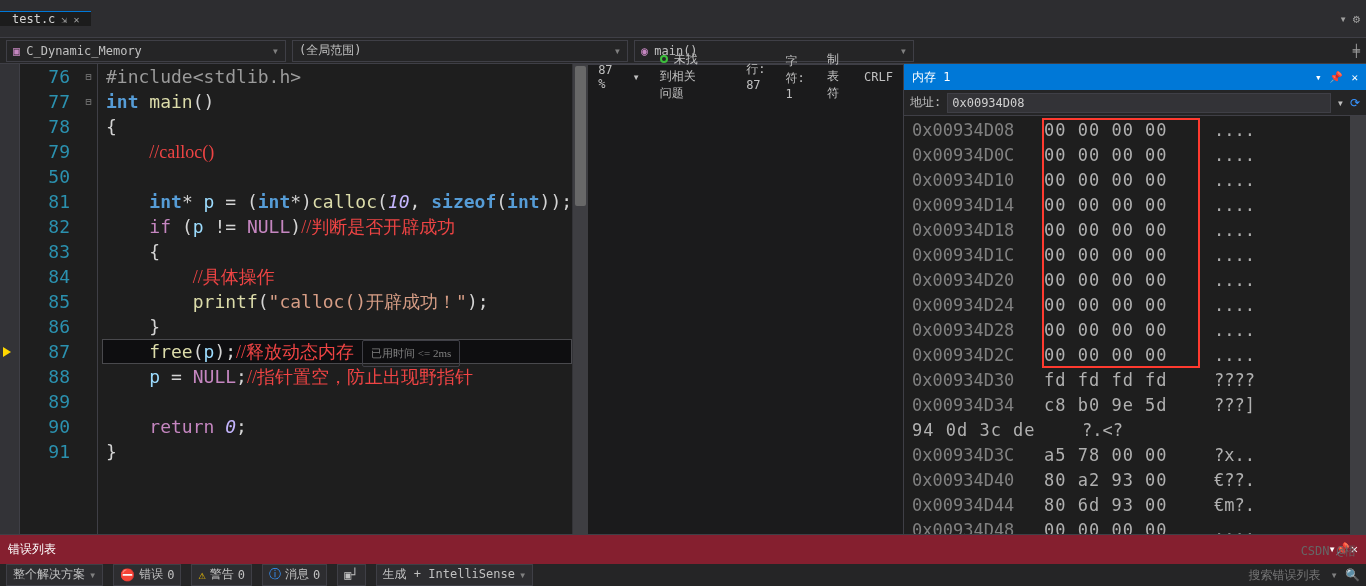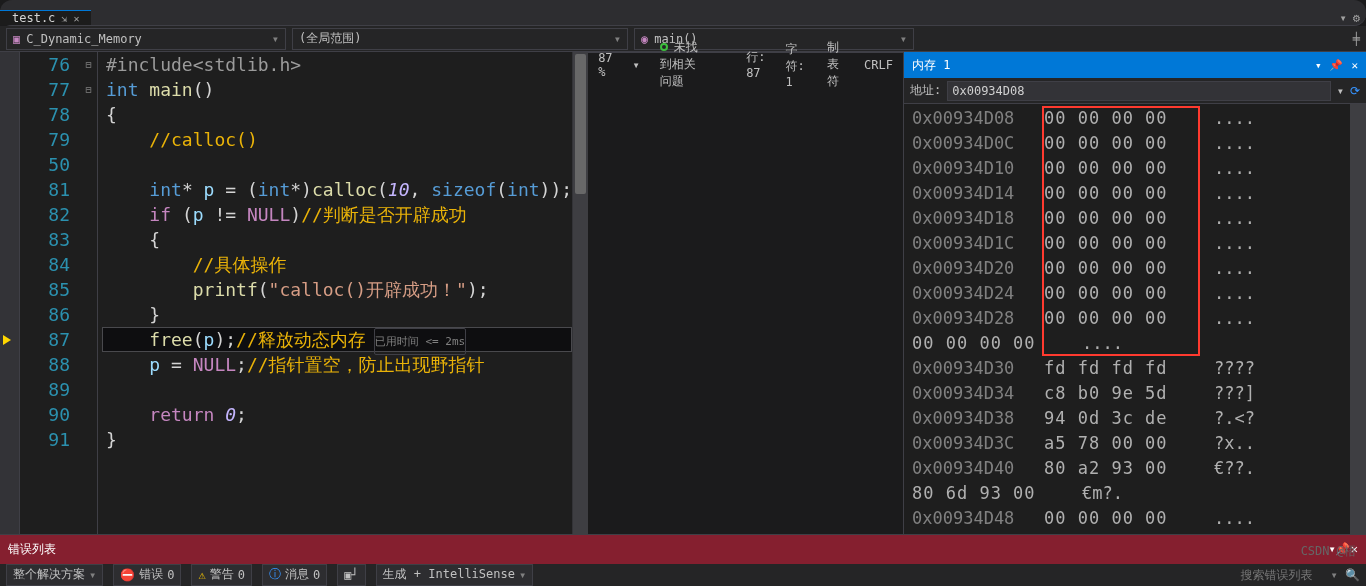--- a/index.html
+++ b/index.html
@@ -1,18 +1,18 @@
 <!DOCTYPE html>
 <html><head>
   <meta charset="utf-8">
   <style>
     * { box-sizing: border-box; margin: 0; padding: 0; }
     body { font-family: Consolas, 'Microsoft YaHei', monospace; background:#1b1b1c; color:#d4d4d4; width:1366px; height:586px; overflow:hidden; display:flex; flex-direction:column; }
     
-    .tabs-row { display:flex; background:#2d2d30; height:26px; border-bottom:1px solid #3f3f46; align-items:flex-end;border-radius:12px; }
+    .tabs-row { display:flex; background:#2d2d30; height:38px; border-bottom:1px solid #3f3f46; align-items:center; }
     .tab { display:flex; align-items:center; gap:6px; padding:0 12px; background:#1c1c1c; border-top:1px solid #0078d7; font-size:12px; color:#d4d4d4; }
     .tab .pin,.tab .close { font-size:10px; color:#a0a0a0; }
     .tabs-spacer { flex:1; }
     .tabs-icons { display:flex; align-items:center; gap:6px; padding:0 6px; }
     .tabs-icons span { color:#a0a0a0; font-size:12px; }
     
     .ctx-row { display:flex; background:#252526; height:26px; border-bottom:1px solid #3f3f46; align-items:center; gap:6px; padding:0 6px; font-size:12px; color:#c0c0c0; }
     .ctx-dd { display:flex; align-items:center; gap:6px; border:1px solid #3f3f46; background:#252526; height:22px; padding:0 6px; }
     .ctx-dd.project { width:280px; }
     .ctx-dd.scope { width:336px; }
@@ -23,29 +23,29 @@
     .main-split { flex:1; display:flex; min-height:0; }
     .editor-wrap { flex:1; display:flex; flex-direction:row; min-width:0; border-right:1px solid #3f3f46; }
     .editor-body { flex:1; display:flex; min-height:0; position:relative; }
     .gutter-break { width:20px; background:#333337; border-right:1px solid #3f3f46; }
     .gutter-num { width:60px; background:#1e1e1e; text-align:right; padding-right:10px; color:#2b91af; font-size:18px; line-height:25px; }
     .gutter-fold { width:18px; background:#1e1e1e; border-right:1px solid #3f3f46; font-size:10px; color:#808080; line-height:25px; text-align:center; }
     .code { flex:1; background:#1e1e1e; font-size:18px; line-height:25px; white-space:pre; padding-left:4px; position:relative; }
     .code-line { height:25px; padding-left:4px; }
     .hl-line { background:#0e0e10; box-shadow:inset 0 0 0 1px #49494d; }
     .tok-m { color:#9b9b9b; }
-    .tok-k { color:#569cd6; }
+    .tok-k { color:#569cd6;font-weight:bold; }
     .tok-fn { color:#dcdcaa; }
     .tok-str { color:#d69d85; }
     .tok-num { color:#c4b5fd;font-style:italic; }
-    .tok-cmt { color:#eab308; }
+    .tok-cmt { color:#ef4444;font-family:Liberation Serif, serif; }
     .tok-def { color:#c586c0; }
     .tok-par { color:#d4d4d4; }
     .tok-id { color:#9cdcfe; }
-    .codelens { display:inline-block; font-size:11px; color:#808080; border:1px solid #3f3f46; padding:0 0; margin-left:8px; border-radius:2px; vertical-align:middle; }
+    .codelens { display:inline-block; font-size:11px; color:#808080; border:1px solid #3f3f46; padding:0 8px; margin-left:8px; border-radius:2px; vertical-align:middle;font-family:Liberation Serif, serif; }
     .editor-scroll { width:16px; background:#3e3e42; border-left:1px solid #333337; position:relative; }
     .scroll-thumb { position:absolute; left:2px; right:2px; top:2px; height:140px; background:#686868; border-radius:2px; }
     
     .statusbar { display:flex; align-items:center; height:24px; background:#1b1b1c; border-top:1px solid #3f3f46; font-size:12px; color:#c0c0c0; padding:0 10px; gap:20px; }
     .statusbar .spacer { flex:1; }
     .green-dot { width:8px; height:8px; border:2px solid #3dbf3d; border-radius:50%; display:inline-block; margin-right:6px; }
     
     .memory-panel { width:462px; display:flex; flex-direction:column; background:#1e1e1e; }
     .mem-title { display:flex; align-items:center; background:#0078d7; height:26px; color:#fff; font-size:12px; padding:0 8px; gap:8px; }
     .mem-title .spacer { flex:1; }
@@ -63,21 +63,21 @@
     
     .errorlist { display:flex; flex-direction:column; background:#252526; border-top:1px solid #3f3f46; height:52px; }
     .errlist-title { display:flex; align-items:center; height:38px; background:#851f2f; color:#fff; font-size:12px; padding:0 8px; }
     .errlist-title .spacer { flex:1; }
     .errlist-toolbar { display:flex; align-items:center; height:30px; gap:10px; font-size:12px; color:#c0c0c0; padding:0 6px; }
     .pill { display:flex; align-items:center; gap:4px; border:1px solid #3f3f46; height:22px; padding:0 6px; background:#2d2d30; }
     .pill .chev { color:#808080; }
     .icon-err { color:#e51400; }
     .icon-warn { color:#ffcc00; }
     .icon-info { color:#3794ff; }
-    .search-err { margin-left:auto; font-size:12px; color:#808080; display:flex; align-items:center; gap:14px; }
+    .search-err { margin-left:auto; font-size:12px; color:#808080; display:flex; align-items:center; gap:6px; }
     .search-err input { background:#333337; border:1px solid #3f3f46; color:#d0d0d0; height:20px; width:160px; padding:0 4px; font:inherit; }
     .watermark { position:fixed; right:10px; bottom:26px; font-size:12px; color:#666; }
     .break-mark { position:absolute; left:3px; width:0;height:0; border-left:8px solid #ffd700; border-top:5px solid transparent; border-bottom:5px solid transparent; }
   </style>
 </head>
 <body>
 
 <div class="tabs-row">
   <div class="tab">
     <span>test.c</span>
@@ -203,27 +203,27 @@
       <div class="mem-scroll"></div>
     <div class="mem-row"><span class="mem-addr-col">0x00934D08</span><span class="mem-hex-col">00 00 00 00</span><span class="mem-ascii-col">....</span></div>
         <div class="mem-row"><span class="mem-addr-col">0x00934D0C</span><span class="mem-hex-col">00 00 00 00</span><span class="mem-ascii-col">....</span></div>
         <div class="mem-row"><span class="mem-addr-col">0x00934D10</span><span class="mem-hex-col">00 00 00 00</span><span class="mem-ascii-col">....</span></div>
         <div class="mem-row"><span class="mem-addr-col">0x00934D14</span><span class="mem-hex-col">00 00 00 00</span><span class="mem-ascii-col">....</span></div>
         <div class="mem-row"><span class="mem-addr-col">0x00934D18</span><span class="mem-hex-col">00 00 00 00</span><span class="mem-ascii-col">....</span></div>
         <div class="mem-row"><span class="mem-addr-col">0x00934D1C</span><span class="mem-hex-col">00 00 00 00</span><span class="mem-ascii-col">....</span></div>
         <div class="mem-row"><span class="mem-addr-col">0x00934D20</span><span class="mem-hex-col">00 00 00 00</span><span class="mem-ascii-col">....</span></div>
         <div class="mem-row"><span class="mem-addr-col">0x00934D24</span><span class="mem-hex-col">00 00 00 00</span><span class="mem-ascii-col">....</span></div>
         <div class="mem-row"><span class="mem-addr-col">0x00934D28</span><span class="mem-hex-col">00 00 00 00</span><span class="mem-ascii-col">....</span></div>
-        <div class="mem-row"><span class="mem-hex-col">00 00 00 00</span><span class="mem-ascii-col">....</span></div>
+        <div class="mem-row"><span class="mem-addr-col">0x00934D2C</span><span class="mem-hex-col">00 00 00 00</span><span class="mem-ascii-col">....</span></div>
         <div class="mem-row"><span class="mem-addr-col">0x00934D30</span><span class="mem-hex-col">fd fd fd fd</span><span class="mem-ascii-col">????</span></div>
         <div class="mem-row"><span class="mem-addr-col">0x00934D34</span><span class="mem-hex-col">c8 b0 9e 5d</span><span class="mem-ascii-col">???]</span></div>
-        <div class="mem-row"><span class="mem-addr-col">0x00934D38</span><span class="mem-hex-col">94 0d 3c de</span><span class="mem-ascii-col">?.&lt;?</span></div>
+        <div class="mem-row"><span class="mem-hex-col">94 0d 3c de</span><span class="mem-ascii-col">?.&lt;?</span></div>
         <div class="mem-row"><span class="mem-addr-col">0x00934D3C</span><span class="mem-hex-col">a5 78 00 00</span><span class="mem-ascii-col">?x..</span></div>
         <div class="mem-row"><span class="mem-addr-col">0x00934D40</span><span class="mem-hex-col">80 a2 93 00</span><span class="mem-ascii-col">€??.</span></div>
-        <div class="mem-row"><span class="mem-hex-col">80 6d 93 00</span><span class="mem-ascii-col">€m?.</span></div>
+        <div class="mem-row"><span class="mem-addr-col">0x00934D44</span><span class="mem-hex-col">80 6d 93 00</span><span class="mem-ascii-col">€m?.</span></div>
         <div class="mem-row"><span class="mem-addr-col">0x00934D48</span><span class="mem-hex-col">00 00 00 00</span><span class="mem-ascii-col">....</span></div>
       </div>
   </div>
 </div>
 
 <div class="errorlist">
   <div class="errlist-title">
     <span>错误列表</span>
     <span class="spacer"></span>
     <span>▾</span>

